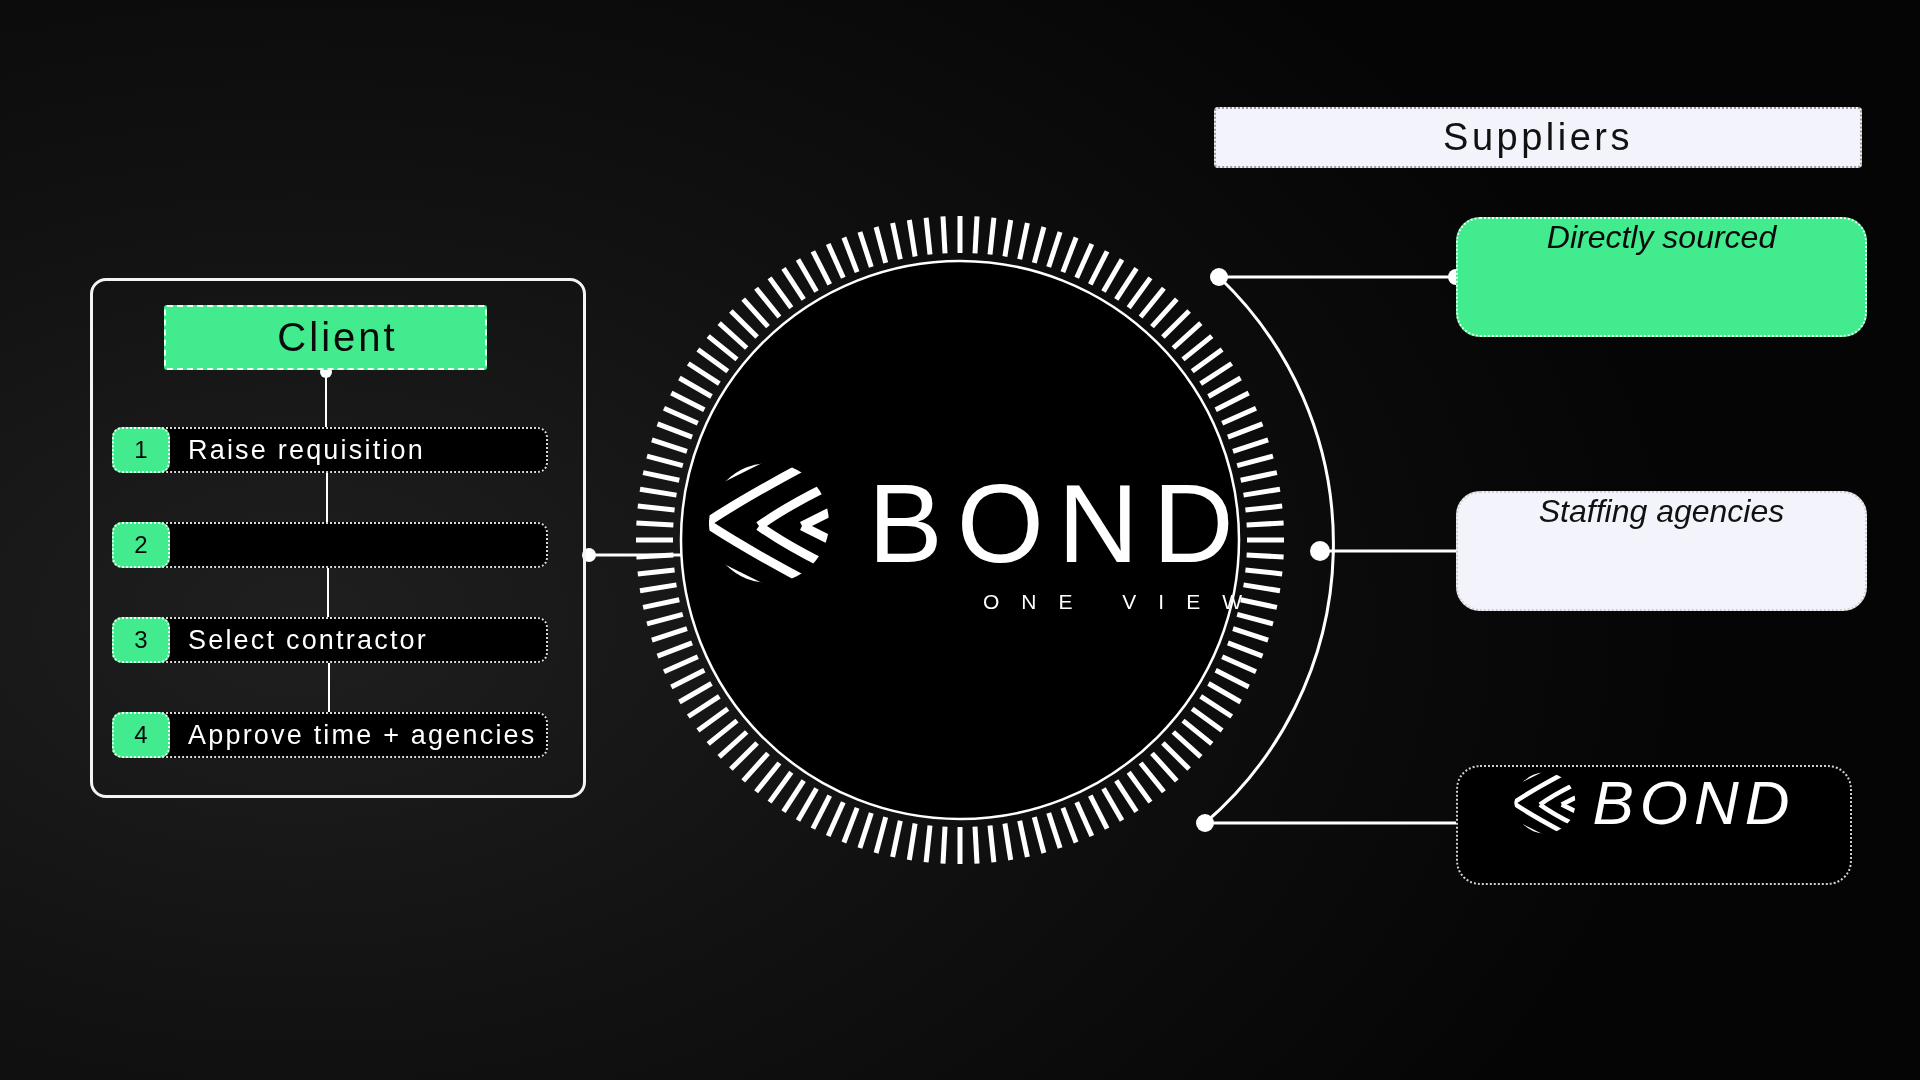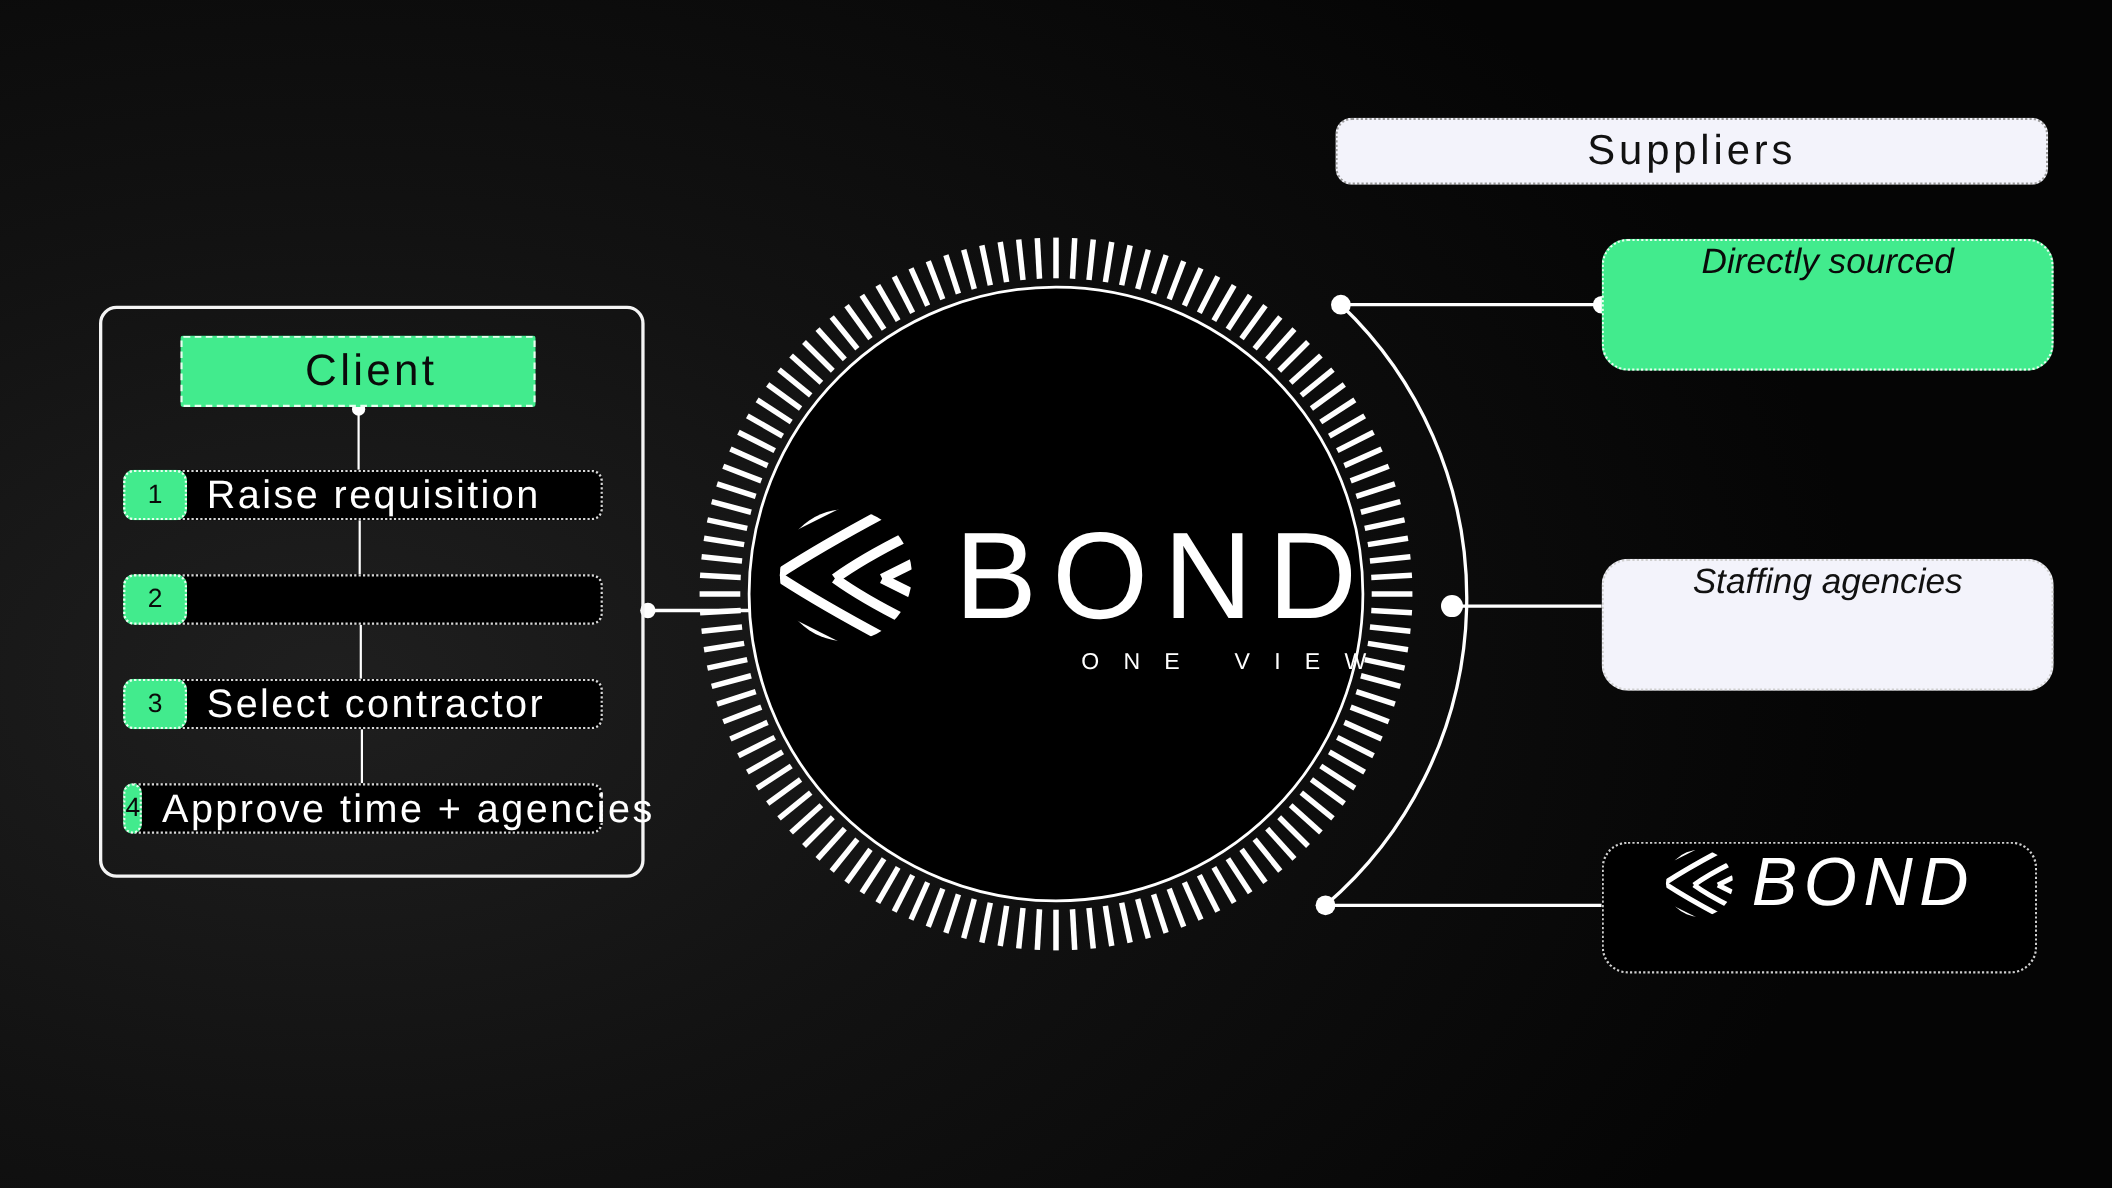--- a/index.html
+++ b/index.html
@@ -25,25 +25,25 @@
     background:#000; border:2px dotted #d8d8d8; box-sizing:border-box; border-radius:10px;
     display:flex; align-items:center;
   }
   .step .badge {
     width:58px; height:46px; margin-left:-2px; margin-top:0;
     background:#42eb8d; border:2px dotted #e8fff0; box-sizing:border-box; border-radius:10px;
     display:flex; align-items:center; justify-content:center;
     color:#0a0a0a; font-size:24px;
   }
   .step .label {
-    margin-left:18px; color:#fff; font-size:36px; letter-spacing:2.2px; white-space:nowrap;
+    margin-left:18px; color:#fff; font-size:27px; letter-spacing:2.2px; white-space:nowrap;
   }
   .suppliers {
     position:absolute; left:1214px; top:107px; width:648px; height:61px;
-    background:#f3f3fb; border:2px dotted #9a9a9a; box-sizing:border-box; border-radius:15px;
+    background:#f3f3fb; border:2px dotted #9a9a9a; box-sizing:border-box; border-radius:4px;
     display:flex; align-items:center; justify-content:center;
     color:#111; font-size:38px; letter-spacing:3.5px;
   }
   .sup-card {
     position:absolute; left:1456px; width:411px; height:120px; box-sizing:border-box;
     border:2px dotted #d0d0d0; border-radius:24px;
     display:flex; align-items:flex-start; justify-content:center;
     font-size:32px; letter-spacing:0px;font-style:italic;
   }
   .sup-card.green { background:#42eb8d; color:#0a0a0a; border-color:#e8fff0; }
@@ -254,21 +254,21 @@
 </svg>
 <div class="dial-word">BOND</div>
 <div class="dial-sub">ONE VIEW</div>
 
 <div class="suppliers">
   <span>Suppliers</span>
 </div>
 <div class="sup-card green" style="top:217px">
   <span>Directly sourced</span>
 </div>
-<div class="sup-card light" style="top:508px">
+<div class="sup-card light" style="top:491px">
   <span>Staffing agencies</span>
 </div>
 <div class="sup-card dark" style="top:765px">
   <div class="brand-small">
     <svg width="66" height="66" viewBox="0 0 130 130">
       <defs>
           <clipPath id="lc2">
             <circle cx="65" cy="65" r="60"></circle>
           </clipPath>
         </defs>

